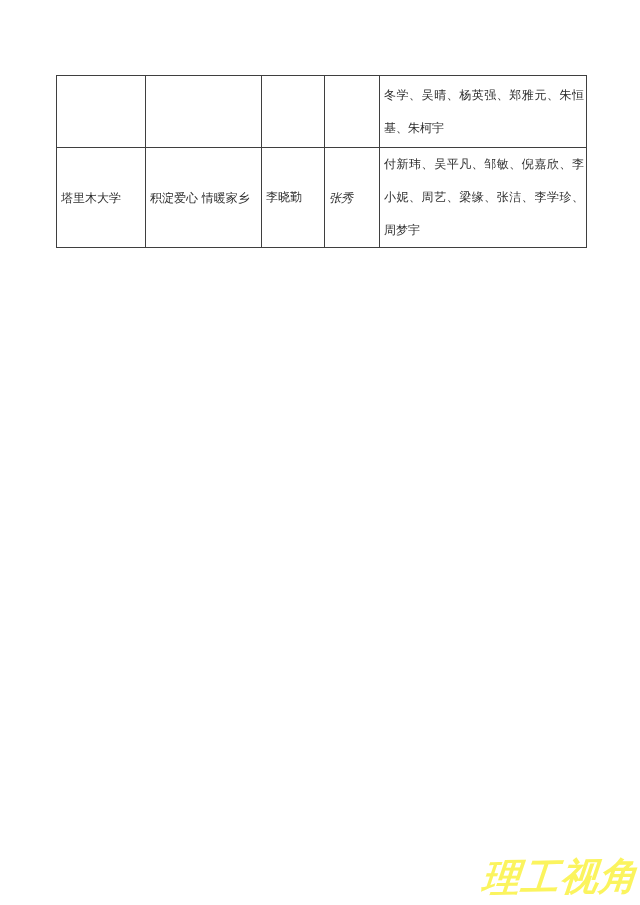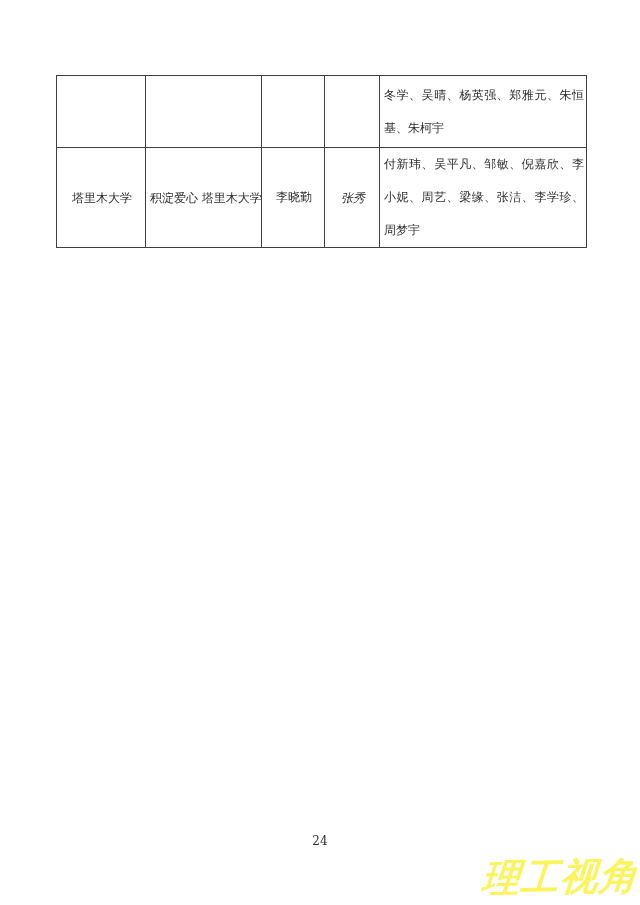--- a/index.html
+++ b/index.html
@@ -36,21 +36,20 @@
   tr.row-1 { height: 72px; margin-left: 36px; }
   tr.row-2 { height: 100px; }
   td.members-cell {
     line-height: 33px;
     text-align: justify;
     text-justify: inter-ideograph;
   }
   td.plain-cell {
     line-height: 16px;
     white-space: nowrap;
-    text-align: center;
   }
   .page-number {
     position: absolute;
     top: 834px;
     left: 0;
     width: 100%;
     text-align: center;
     font-size: 12px;
     color: #2f2f2f;
   }
@@ -83,25 +82,24 @@
     <tbody>
       <tr class="row-1">
         <td class="plain-cell" style="border-color: rgb(63, 63, 63);"></td>
         <td class="plain-cell" style="border-color: rgb(63, 63, 63);"></td>
         <td class="plain-cell" style="border-color: rgb(63, 63, 63);"></td>
         <td class="plain-cell" style="border-color: rgb(63, 63, 63);"></td>
         <td class="members-cell" style="border-color: rgb(63, 63, 63);">冬学、吴晴、杨英强、郑雅元、朱恒基、朱柯宇</td>
       </tr>
       <tr class="row-2">
         <td class="plain-cell" style="border-color: rgb(63, 63, 63);">塔里木大学</td>
-        <td class="plain-cell" style="border-color: rgb(63, 63, 63);">积淀爱心 塔里木大学</td>
+        <td class="plain-cell" style="border-color: rgb(63, 63, 63);">积淀爱心 情暖家乡</td>
         <td class="plain-cell" style="border-color: rgb(63, 63, 63); font-family: Liberation Mono, monospace;">李晓勤</td>
         <td class="plain-cell" style="border-color: rgb(63, 63, 63); font-style: italic;">张秀</td>
         <td class="members-cell" style="border-color: rgb(63, 63, 63);">付新玮、吴平凡、邹敏、倪嘉欣、李小妮、周艺、梁缘、张洁、李学珍、周梦宇</td>
       </tr>
     </tbody>
   </table>
 
-  <div class="page-number">24</div>
 
   <div class="watermark" style="color: rgb(251, 244, 94);">理工视角</div>
 
 </div>
 
 </body></html>

